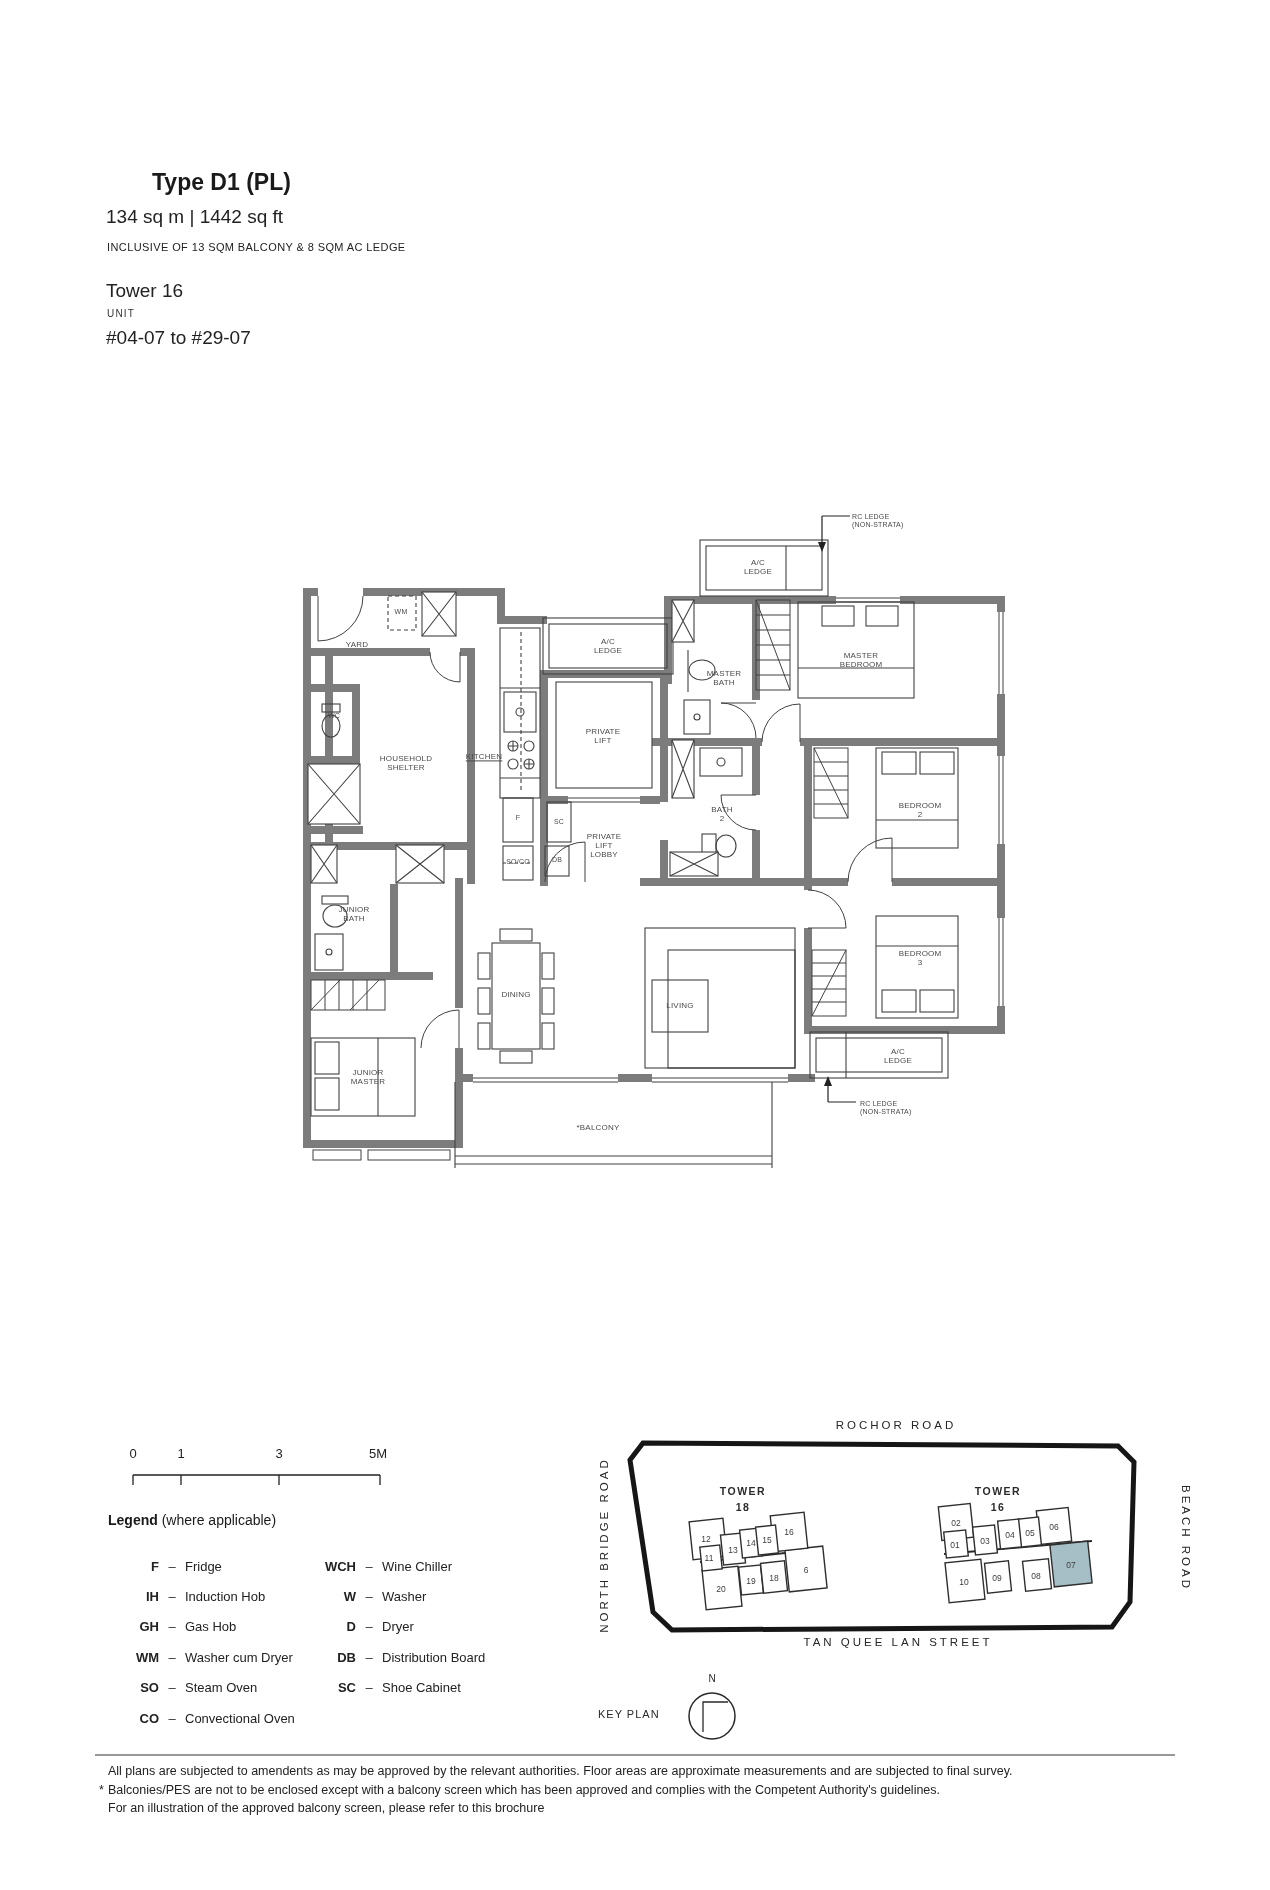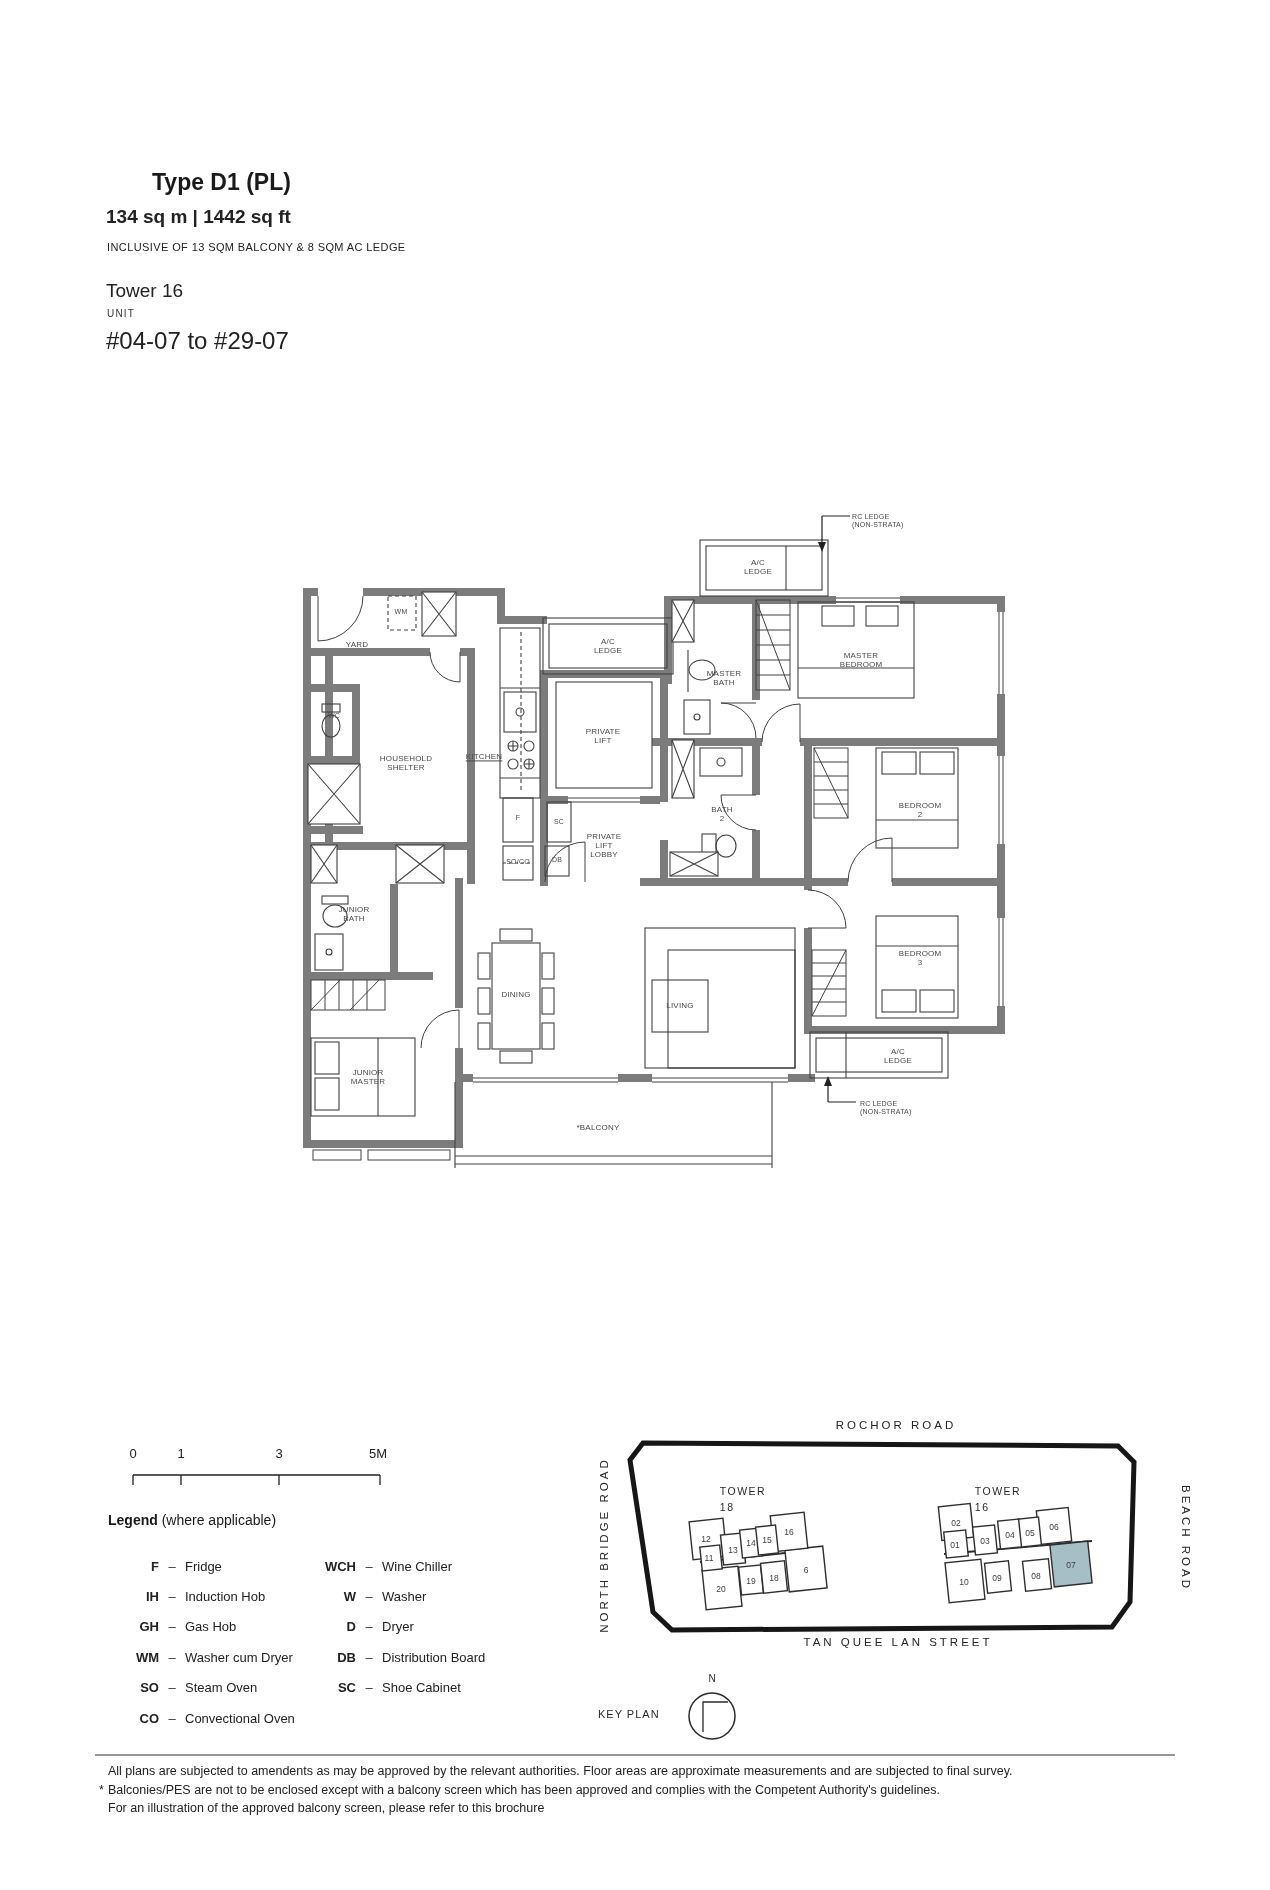--- a/index.html
+++ b/index.html
@@ -3,42 +3,42 @@
 <meta charset="utf-8">
 <style>
   html,body{margin:0;padding:0;background:#ffffff;}
   body{font-family:"Liberation Sans","DejaVu Sans",sans-serif;color:#1d1d1d;}
   #page{position:relative;width:1270px;height:1890px;background:#fff;overflow:hidden;}
   .abs{position:absolute;}
   svg{position:absolute;left:0;top:0;}
   
   .h-title{font-size:34px;font-weight:700;letter-spacing:5px;color:#1a1a1a;}
   .h-type{font-size:23px;font-weight:700;color:#1a1a1a;margin-left:46px;}
-  .h-area{font-size:19px;font-weight:700;color:#222;}
+  .h-area{font-size:19px;font-weight:400;color:#222;}
   .h-incl{font-size:11px;letter-spacing:.4px;color:#222;}
   .h-tower{font-size:19px;color:#222;}
   .h-unitlbl{font-size:10px;letter-spacing:1.2px;color:#333;}
-  .h-range{font-size:24px;color:#222;}
+  .h-range{font-size:19px;color:#222;}
   
   .lbl{position:absolute;font-size:8px;line-height:1.15;color:#4a4a4a;white-space:pre-line;text-align:center;transform:translate(-50%,-50%);letter-spacing:.2px;}
   .lbl.small{font-size:7px;}
   .lbl.left{transform:translate(0,-50%);text-align:left;}
   
   .scale-num{position:absolute;font-size:13px;color:#222;transform:translateX(-50%);}
   .leg-title{position:absolute;font-size:14px;color:#1a1a1a;}
   .leg-title b{font-weight:700;}
   .leg-row{position:absolute;display:flex;font-size:13px;color:#222;}
   .leg-abbr{display:inline-block;width:52px;text-align:right;font-weight:700;}
   .leg-dash{display:inline-block;width:26px;text-align:center;color:#333;}
   .leg-name{white-space:nowrap;}
   
   .kp-road{position:absolute;font-size:11.5px;letter-spacing:3px;color:#262626;transform:translate(-50%,-50%);white-space:nowrap;}
   .kp-road.vleft{transform:translate(-50%,-50%) rotate(-90deg);}
   .kp-road.vright{transform:translate(-50%,-50%) rotate(90deg);}
-  .kp-tower{position:absolute;font-size:10.5px;letter-spacing:1.5px;color:#2a2a2a;text-align:left;white-space:pre-line;line-height:1.5;transform:translate(-50%,-50%);}
+  .kp-tower{position:absolute;font-size:10.5px;letter-spacing:1.5px;color:#2a2a2a;text-align:center;white-space:pre-line;line-height:1.5;transform:translate(-50%,-50%);font-weight:bold;}
   .kp-unit{position:absolute;font-size:8.5px;color:#3d3d3d;transform:translate(-50%,-50%);}
   .kp-keyplan{position:absolute;font-size:11px;letter-spacing:1px;color:#2a2a2a;}
   .kp-n{position:absolute;font-size:10px;color:#2a2a2a;transform:translate(-50%,-50%);}
   
   .ft{position:absolute;font-size:12.5px;color:#222;white-space:nowrap;}
 </style>
 </head>
 <body>
 
 <div id="page">

